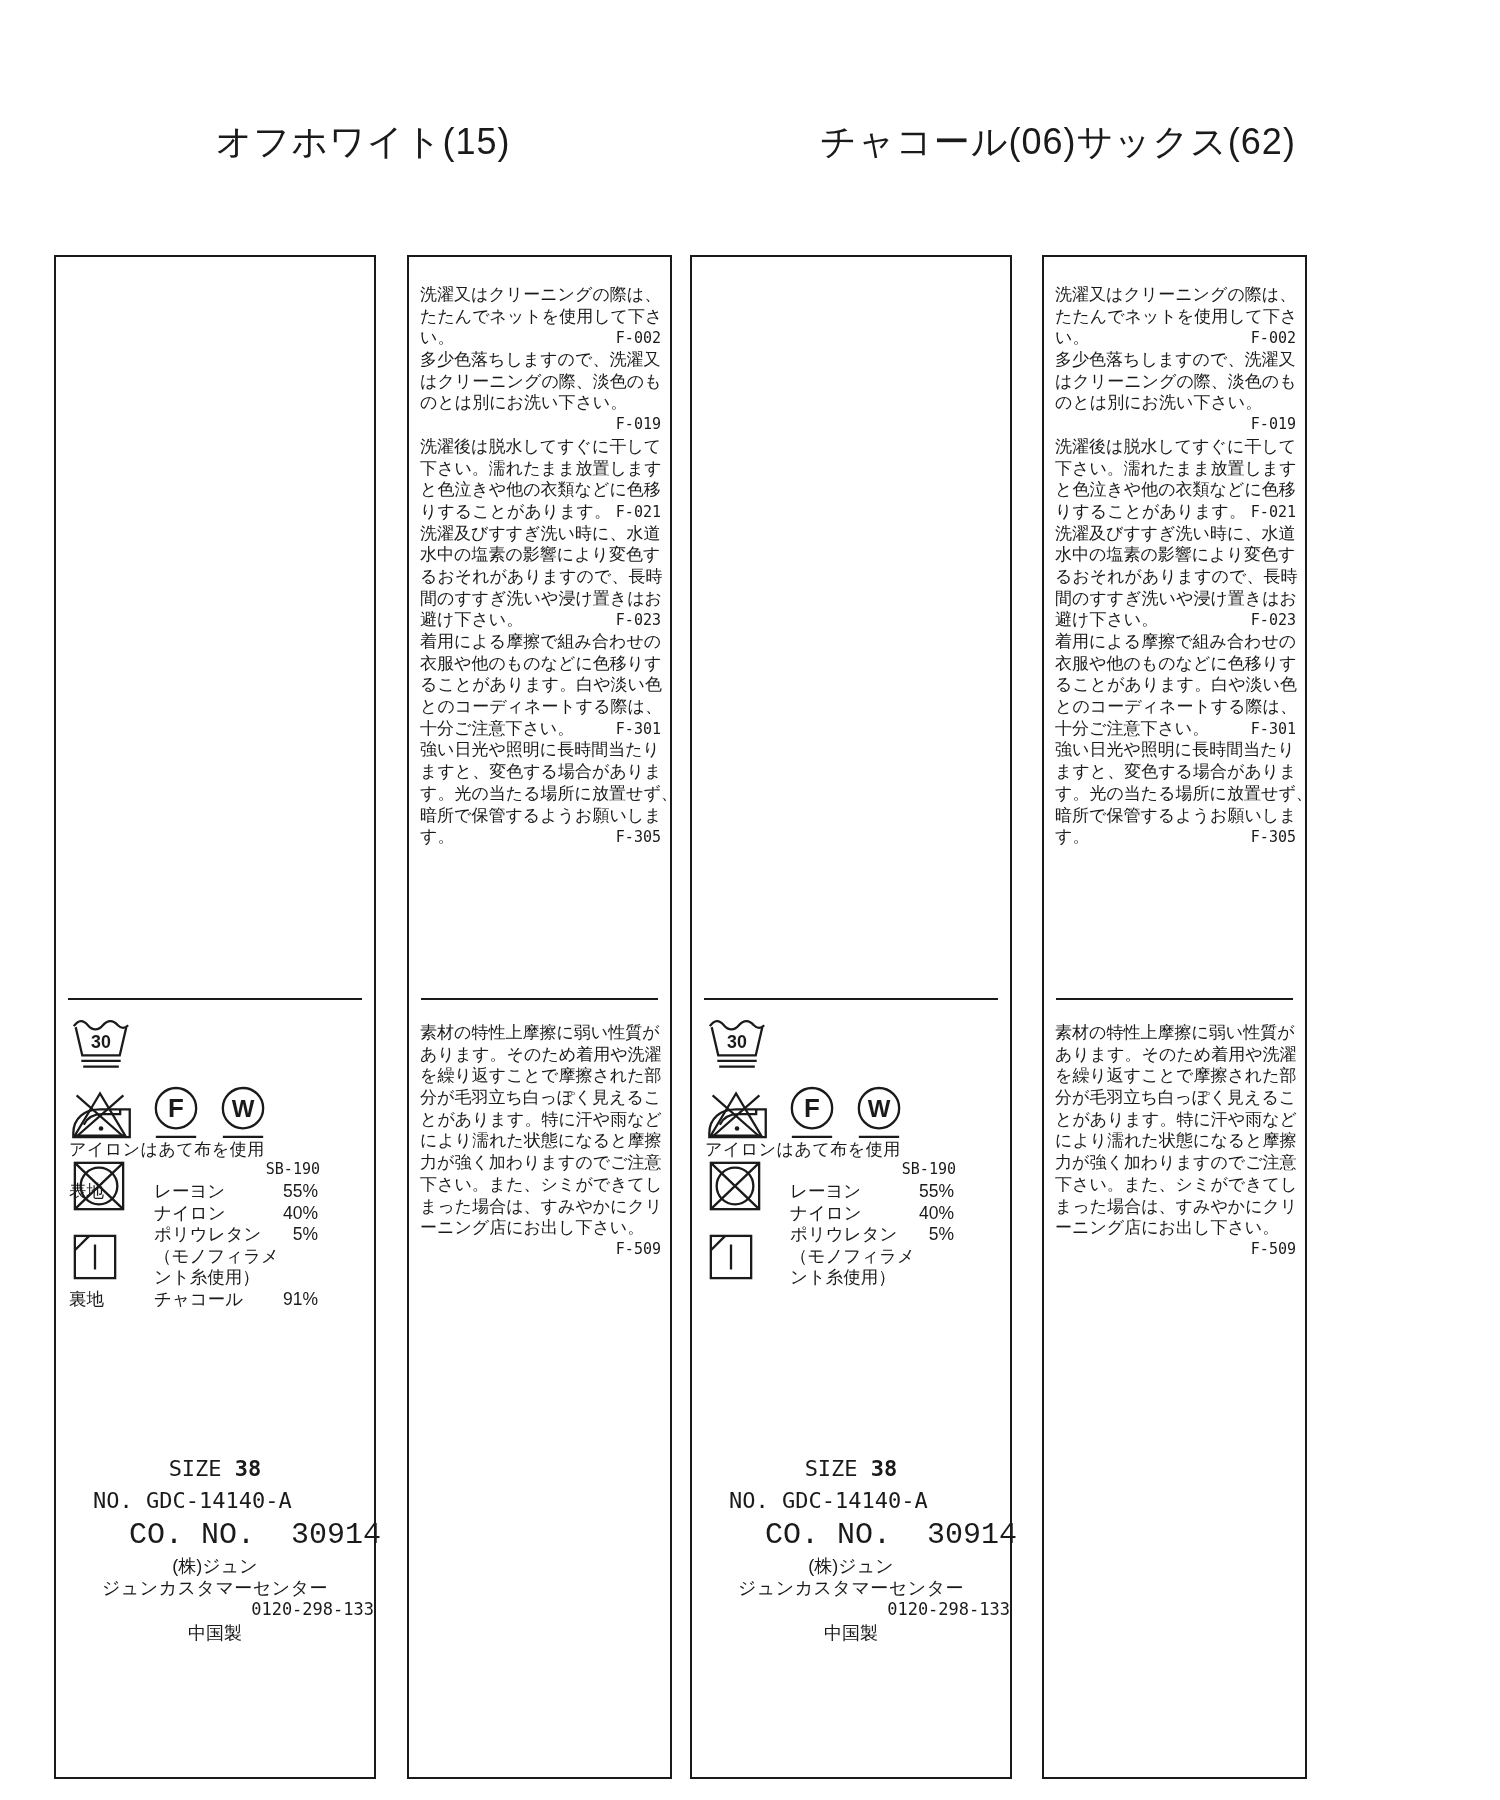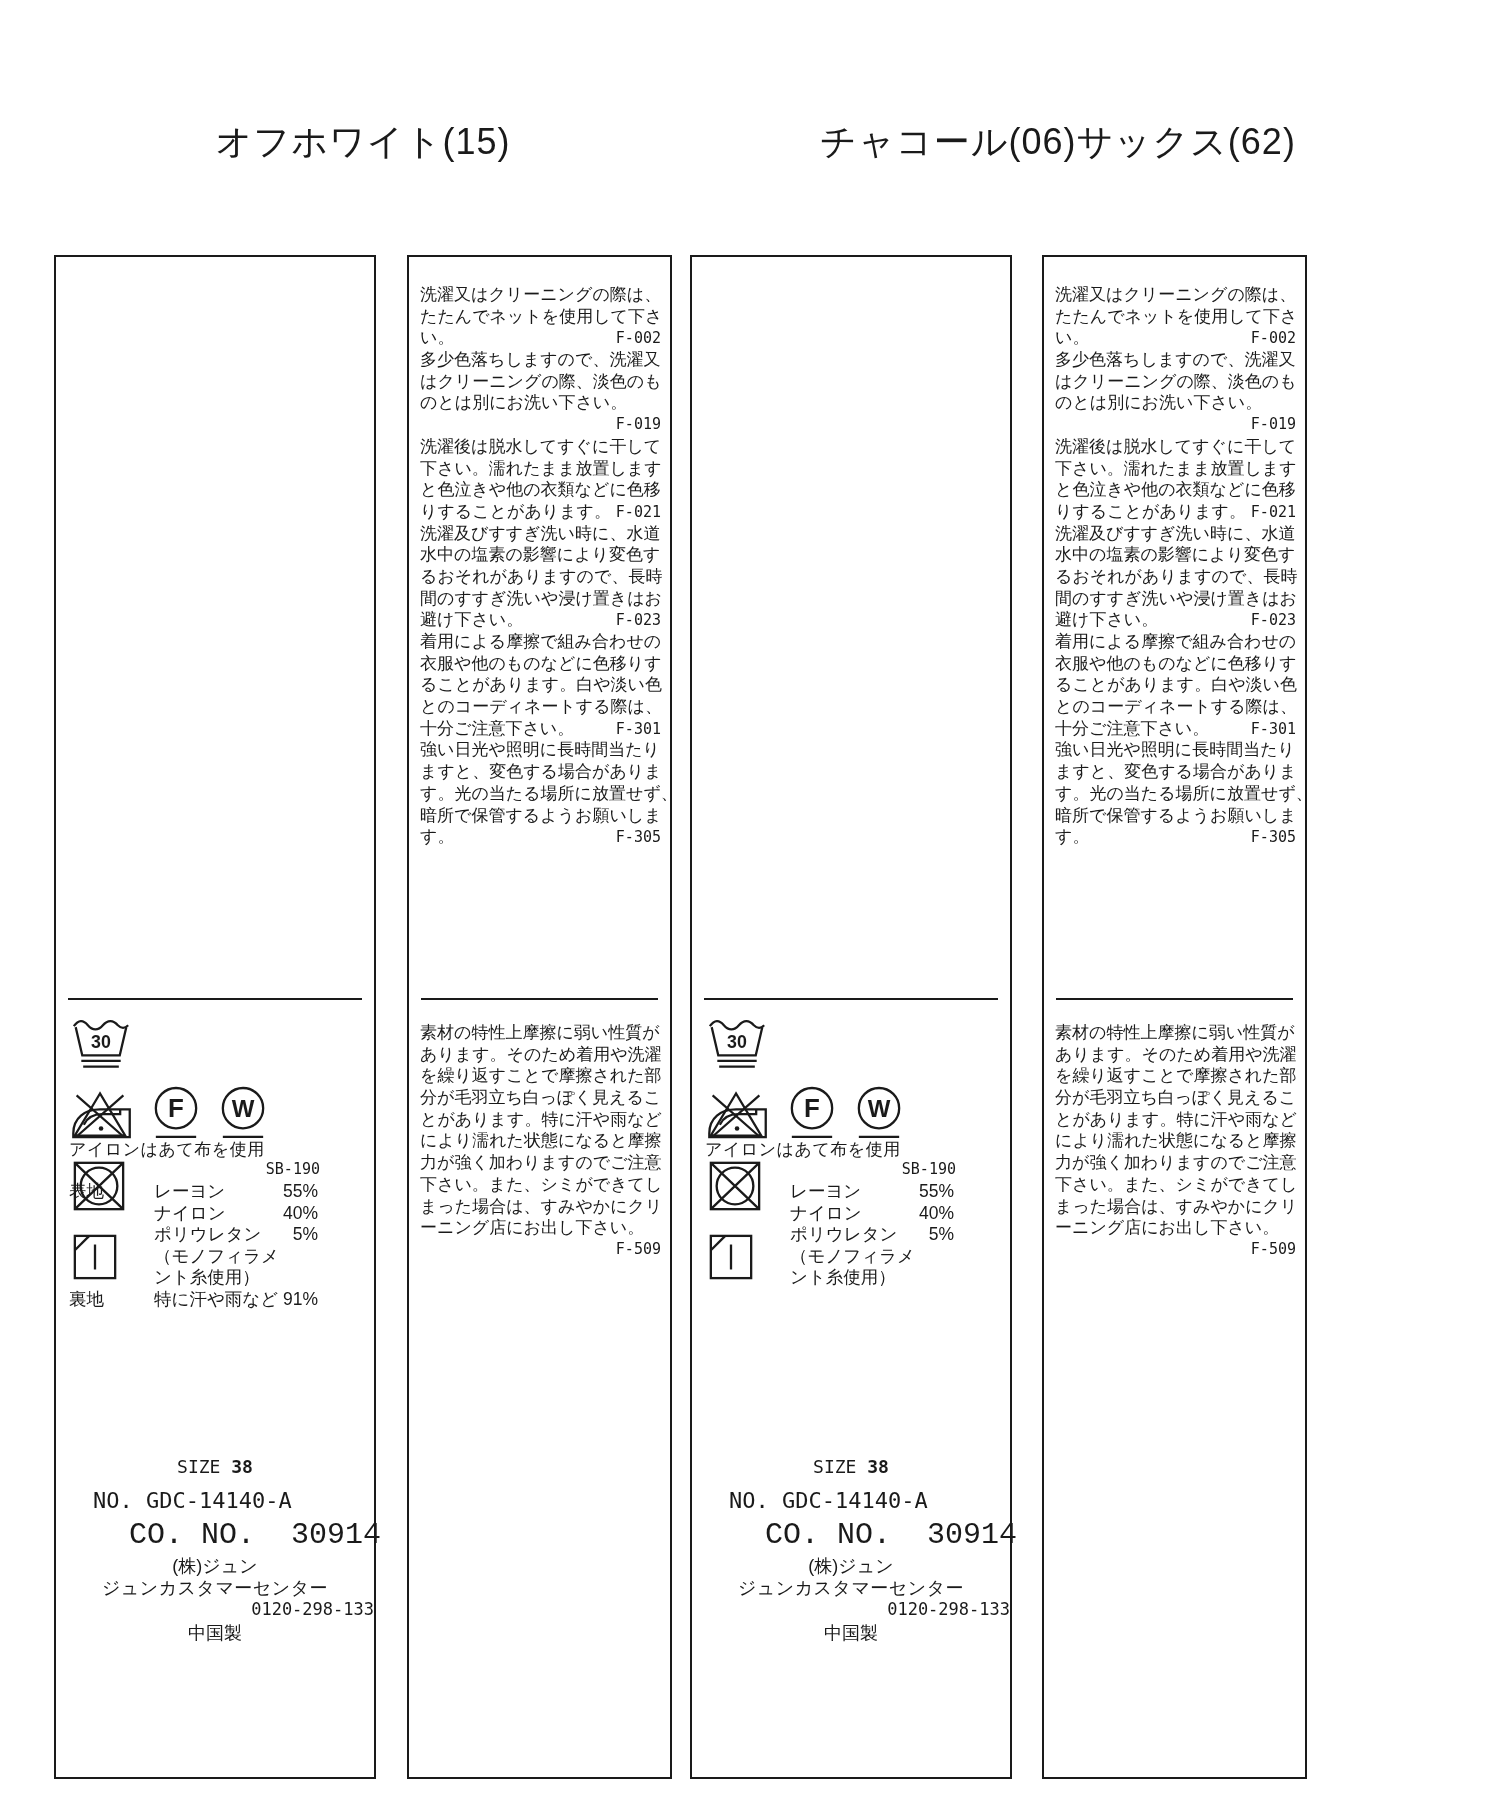--- a/index.html
+++ b/index.html
@@ -28,21 +28,21 @@
   .symrow2{position:absolute;left:15px;top:826px;display:flex;gap:19px;align-items:flex-end;}
   .iron-note{position:absolute;left:13px;top:881px;font-size:17px;letter-spacing:0.5px;}
   .sb-code{position:absolute;right:54px;top:903px;font-family:"DejaVu Sans Mono", monospace;font-size:15px;}
   .comp{position:absolute;left:13px;right:56px;top:924px;}
   .crow{display:flex;font-size:17.5px;line-height:21.5px;height:21.5px;white-space:nowrap;}
   .crow .part{width:85px;flex:none;}
   .crow .mat{flex:1;}
   .crow .pct{text-align:center;flex:none;}
   
   .size-row{position:absolute;left:0;right:0;top:1199px;text-align:center;
-            font-family:"DejaVu Sans Mono", monospace;font-size:18px;white-space:pre;}
+            font-family:"DejaVu Sans Mono", monospace;font-size:22px;white-space:pre;}
   .size-row .sz{font-weight:bold;}
   .no-row{position:absolute;left:37px;top:1231px;font-family:"DejaVu Sans Mono", monospace;font-size:22px;white-space:pre;}
   .co-row{position:absolute;left:37px;top:1261px;font-family:Liberation Mono, monospace;font-size:30px;white-space:pre;margin-left:36px;}
   .company-row{position:absolute;left:0;right:0;top:1297px;text-align:center;font-size:18px;}
   .support-row{position:absolute;left:0;right:0;top:1319px;text-align:center;font-size:18px;letter-spacing:0.5px;}
   .phone-row{position:absolute;left:0;right:0;top:1342px;text-align:right;font-family:"DejaVu Sans Mono", monospace;font-size:17px;}
   .origin-row{position:absolute;left:0;right:0;top:1364px;text-align:center;font-size:18px;}
   svg{display:block;}
   svg .st{stroke:#1a1a1a;stroke-width:2.4;fill:none;}
   svg .tx{fill:#1a1a1a;font-family:"Liberation Sans", sans-serif;font-weight:600;}
@@ -137,21 +137,21 @@
         <span class="mat">（モノフィラメ</span>
         <span class="pct"></span>
       </div>
         <div class="crow">
         <span class="part"></span>
         <span class="mat">ント糸使用）</span>
         <span class="pct"></span>
       </div>
         <div class="crow">
         <span class="part">裏地</span>
-        <span class="mat">特に汗や雨など</span>
+        <span class="mat">チャコール</span>
         <span class="pct">91%</span>
       </div>
       </div>
 
     <div class="size-row"><span>SIZE </span><span class="sz">38</span></div>
     <div class="no-row">NO. GDC-14140-A</div>
     <div class="co-row">CO. NO.  30914</div>
     <div class="company-row">(株)ジュン</div>
     <div class="support-row">ジュンカスタマーセンター</div>
     <div class="phone-row">0120-298-133</div>

